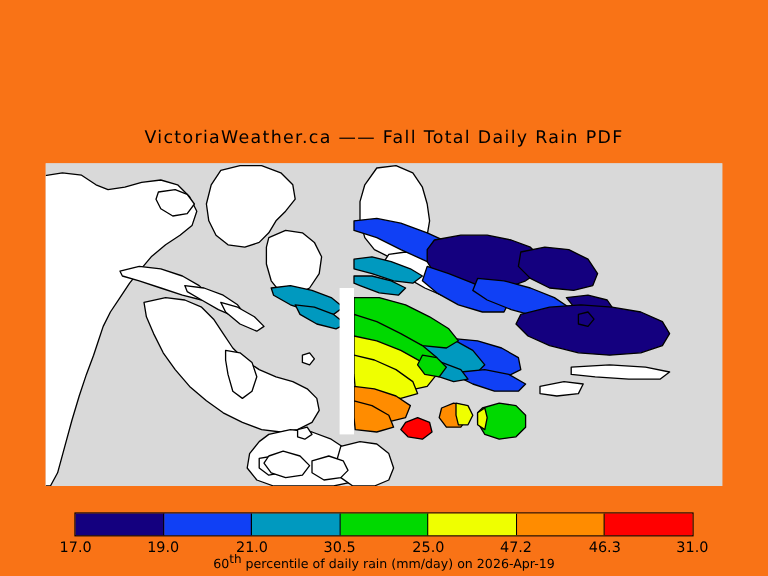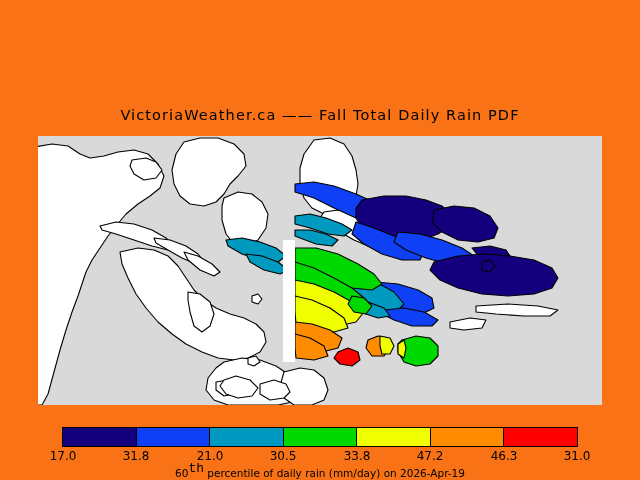--- a/index.html
+++ b/index.html
@@ -95,23 +95,22 @@
     left: 0;
     top: 461px;
     width: 640px;
     text-align: center;
     font-family: "DejaVu Sans", sans-serif;
     font-size: 10.5px;
     color: #000000;
     white-space: nowrap;
   }
   #cb-caption sup {
-    font-size: 13px;
+    font-size: 10px;
     vertical-align: super;
-    font-family: Liberation Mono, monospace;
   }
 </style>
 </head>
 <body>
 
 <div id="page">
 
   <div id="title">VictoriaWeather.ca —— Fall Total Daily Rain PDF</div>
 
   <div id="map-panel">
@@ -270,24 +269,24 @@
     <div class="cb-seg" style="background:#1040f5"></div>
     <div class="cb-seg" style="background:#0099bf"></div>
     <div class="cb-seg" style="background:#00d900"></div>
     <div class="cb-seg" style="background:#efff00"></div>
     <div class="cb-seg" style="background:#ff8c00"></div>
     <div class="cb-seg" style="background:#ff0000"></div>
   </div>
 
   <div id="cb-ticks">
     <span class="cb-tick" style="left:63px">17.0</span>
-    <span class="cb-tick" style="left:136px">31.8</span>
+    <span class="cb-tick" style="left:136px">19.0</span>
     <span class="cb-tick" style="left:210px">21.0</span>
     <span class="cb-tick" style="left:283px">30.5</span>
-    <span class="cb-tick" style="left:357px">33.8</span>
+    <span class="cb-tick" style="left:357px">25.0</span>
     <span class="cb-tick" style="left:430px">47.2</span>
     <span class="cb-tick" style="left:504px">46.3</span>
     <span class="cb-tick" style="left:577px">31.0</span>
   </div>
 
   <div id="cb-caption"><span>60</span><sup>th</sup><span> percentile of daily rain (mm/day) on 2026-Apr-19</span></div>
 
 </div>
 
 </body></html>

